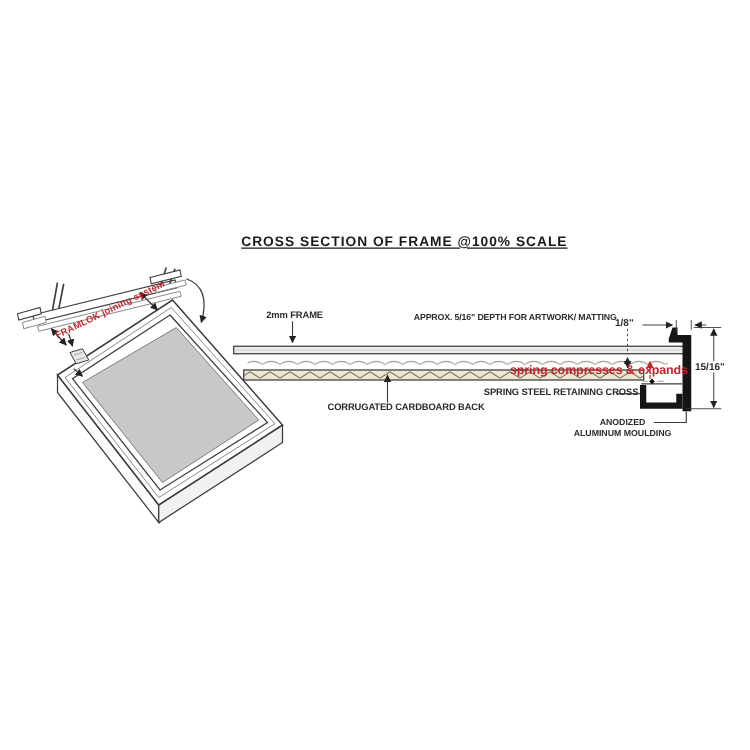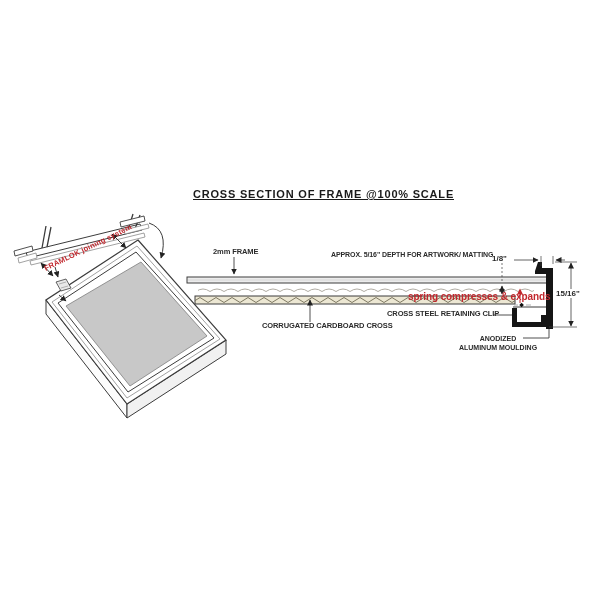--- a/index.html
+++ b/index.html
@@ -151,22 +151,22 @@
     </g>
   </svg>
 
   <div class="lbl title">CROSS SECTION OF FRAME @100% SCALE</div>
 
   <div class="lbl glass-lbl">2mm FRAME</div>
   <div class="lbl depth-lbl">APPROX. 5/16" DEPTH FOR ARTWORK/ MATTING</div>
   <div class="lbl lip-dim">1/8"</div>
   <div class="lbl height-dim">15/16"</div>
   <div class="lbl spring-note red-text">spring compresses &amp; expands</div>
-  <div class="lbl clip-lbl">CROSS STEEL RETAINING CLIP</div>
-  <div class="lbl cardboard-lbl">CORRUGATED CARDBOARD CROSS</div>
+  <div class="lbl clip-lbl">SPRING STEEL RETAINING CROSS</div>
+  <div class="lbl cardboard-lbl">CORRUGATED CARDBOARD BACK</div>
 
   <div class="lbl moulding-lbl">
     <div>ANODIZED</div>
     <div>ALUMINUM MOULDING</div>
   </div>
 
   <div class="lbl framlok-lbl red-text">FRAMLOK joining system</div>
 </div>
 
 </body></html>

